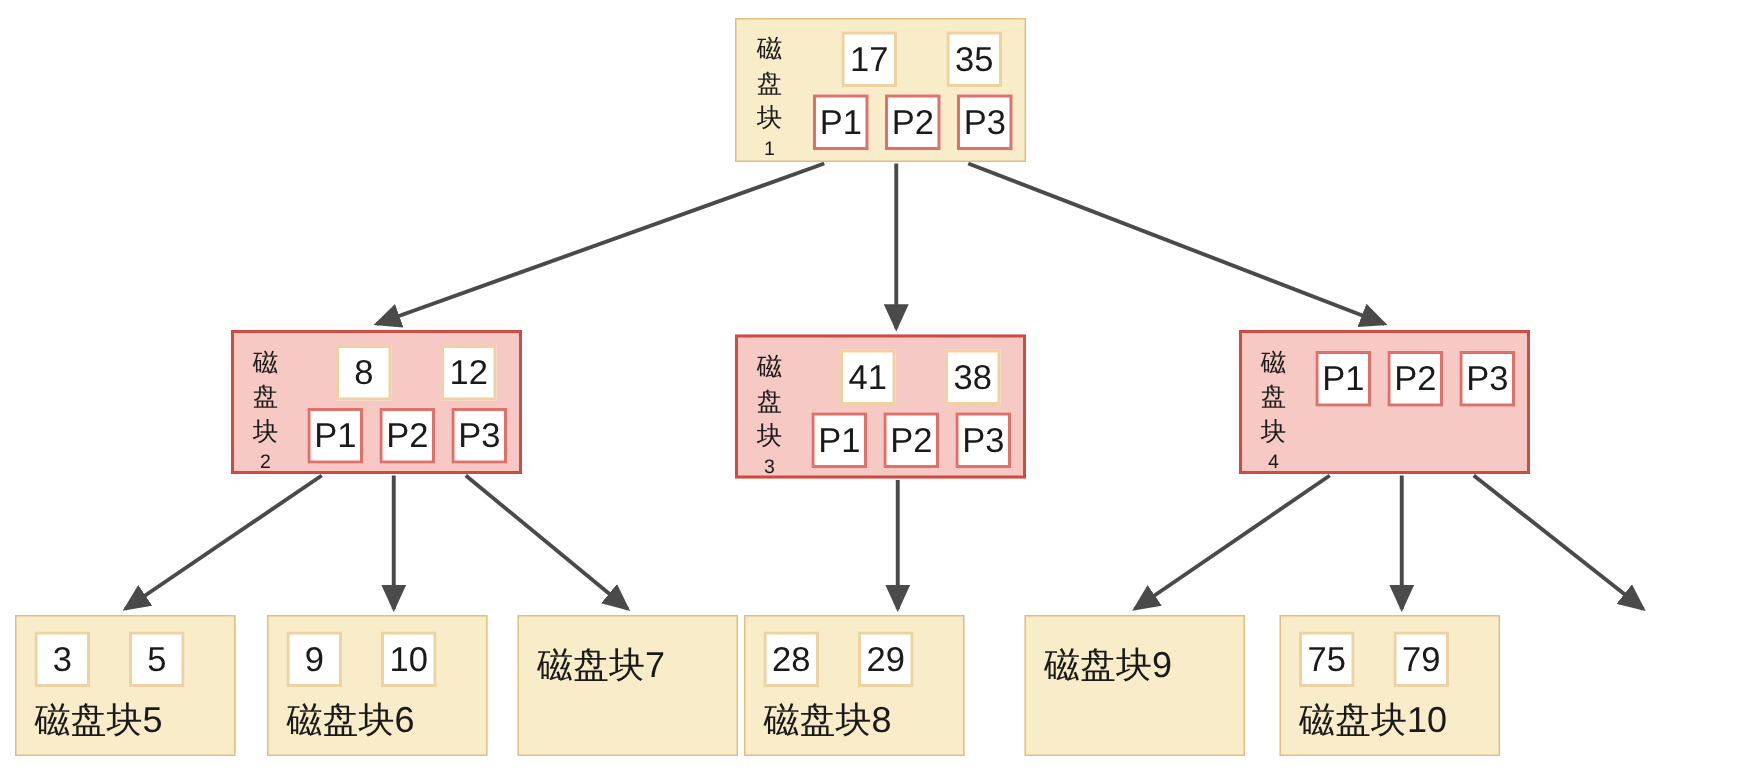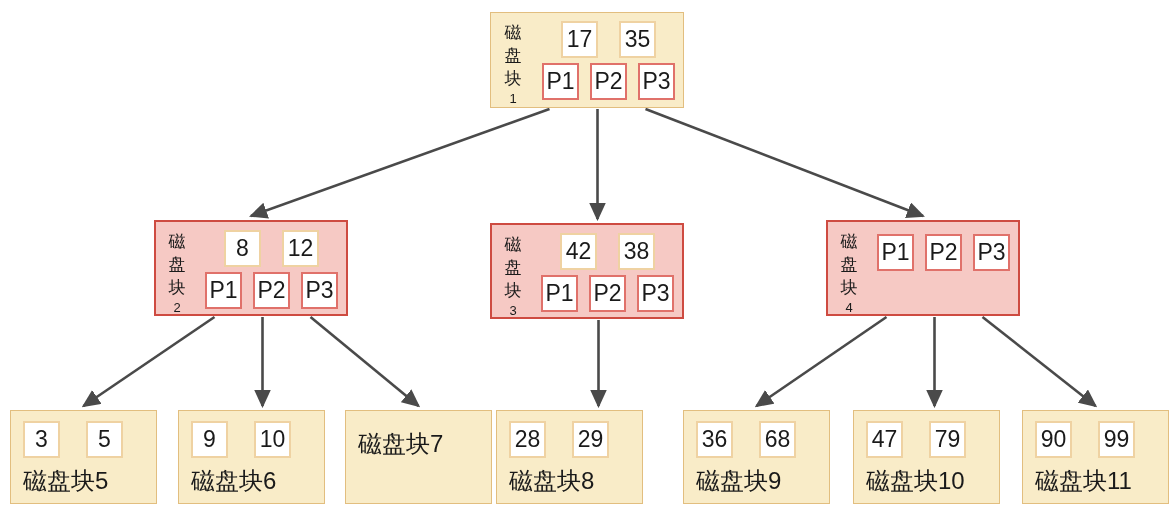--- a/index.html
+++ b/index.html
@@ -64,21 +64,21 @@
     line-height: 1.1;
     margin-top: 1px;
   }
   .rows {
     flex: 1;
     display: flex;
     flex-direction: column;
   }
   .keysrow {
     display: flex;
-    gap: 21px;
+    gap: 33px;
     margin-left: 36px;
     margin-top: 1px;
   }
   .ptrrow {
     display: flex;
     gap: 11px;
     margin-top: 5px;
     margin-left: 17px;
   }
   .kbox, .pbox {
@@ -187,21 +187,21 @@
     </div>
   </div>
 
   <div class="node inode branch" id="node-block3">
     <div class="vlabel">
       <span class="vchars">磁盘块</span>
       <span class="vnum">3</span>
     </div>
     <div class="rows">
       <div class="keysrow">
-        <div class="kbox">42</div>
+        <div class="kbox">41</div>
         <div class="kbox">38</div>
       </div>
       <div class="ptrrow">
         <div class="pbox">P1</div>
         <div class="pbox">P2</div>
         <div class="pbox">P3</div>
       </div>
     </div>
   </div>
 
@@ -241,36 +241,25 @@
 
   <div class="node leaf" id="node-block8">
     <div class="keysrow">
       <div class="kbox">28</div>
       <div class="kbox">29</div>
     </div>
     <div class="leaf-label">磁盘块8</div>
   </div>
 
   <div class="node leaf" id="node-block9">
-    <div class="keysrow">
-      <div class="kbox">36</div>
-      <div class="kbox">68</div>
-    </div>
     <div class="leaf-label">磁盘块9</div>
   </div>
 
   <div class="node leaf" id="node-block10">
     <div class="keysrow">
-      <div class="kbox">47</div>
+      <div class="kbox">75</div>
       <div class="kbox">79</div>
     </div>
     <div class="leaf-label">磁盘块10</div>
   </div>
 
-  <div class="node leaf" id="node-block11">
-    <div class="keysrow">
-      <div class="kbox">90</div>
-      <div class="kbox">99</div>
-    </div>
-    <div class="leaf-label">磁盘块11</div>
-  </div>
 
 </div>
 
 </body></html>

